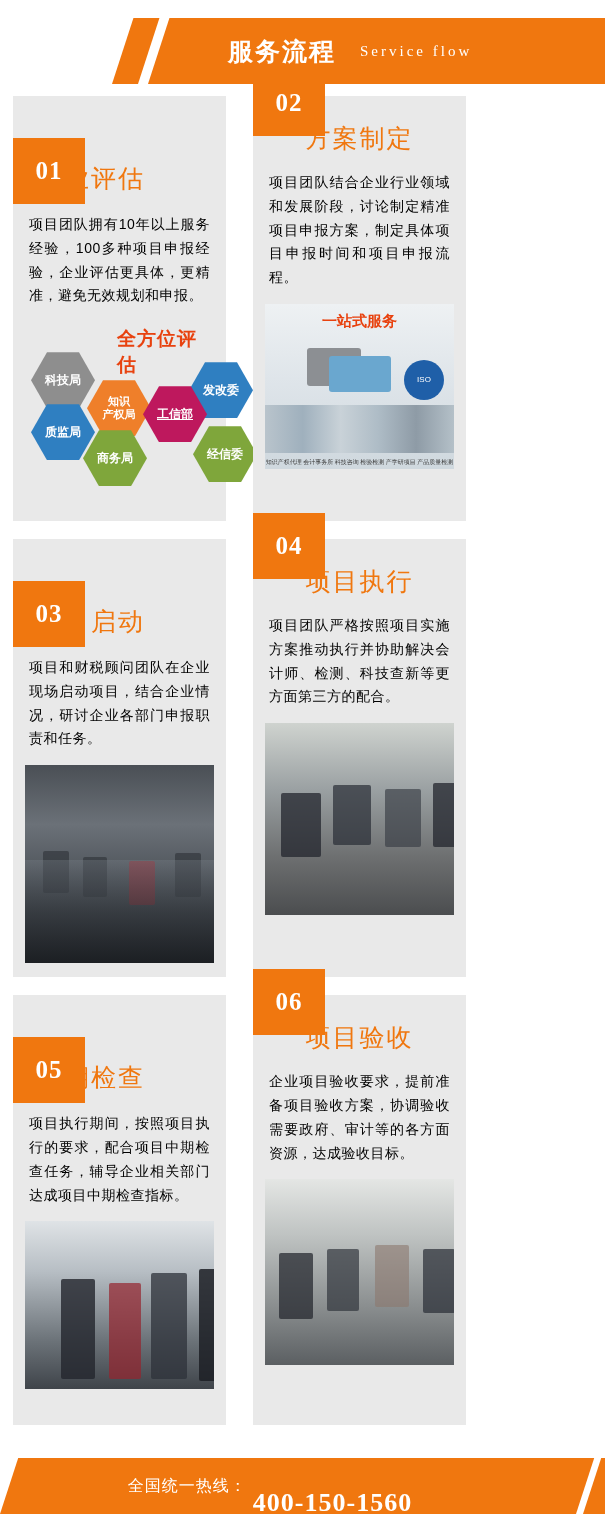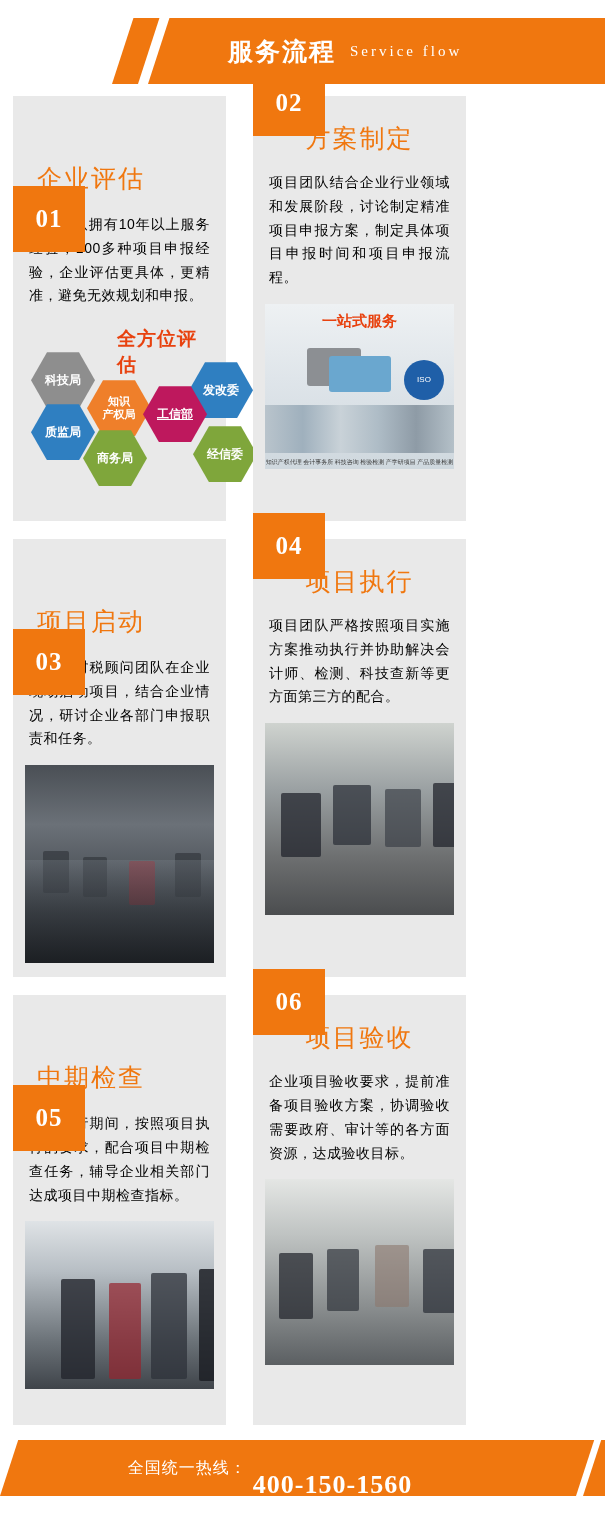--- a/index.html
+++ b/index.html
@@ -36,21 +36,21 @@
     background: #f0770f;
     transform: skewX(-18deg);
     transform-origin: left bottom;
   }
   .hdr-text {
     position: absolute;
     left: 228px; top: 0;
     height: 66px;
     display: flex;
     align-items: center;
-    gap: 14px;
+    gap: 24px;
     color: #ffffff;
   }
   .hdr-cn {
     font-size: 25px;
     font-weight: bold;
     letter-spacing: 2px;
   }
   .hdr-en {
     font-size: 15px;
     letter-spacing: 3px;
@@ -86,21 +86,21 @@
     background: #f0770f;
     color: #ffffff;
     font-size: 25px;
     font-weight: bold;
     display: flex;
     align-items: center;
     justify-content: center;
     font-family: "Liberation Serif", serif;
     letter-spacing: 1px;
   }
-  .badge.offset-low { top: 42px; margin-top: 48px; }
+  .badge.offset-low { top: 42px; }
 
   .card-title {
     color: #f0770f;
     font-size: 25px;
     font-weight: normal;
     letter-spacing: 2px;
     text-align: center;
   }
   .card-body {
     color: #000000;
@@ -217,21 +217,21 @@
   .ph-dots i {
     position: absolute;
     display: block;
     background: rgba(40,44,50,.55);
     border-radius: 2px;
   }
 
   
   .footer {
     position: absolute;
-    left: 0; bottom: 26px;
+    left: 0; bottom: 8px;
     width: 605px; height: 72px;
   }
   .ftr-bar {
     position: absolute;
     left: 0; top: 0; width: 576px; height: 56px;
     background: #f0770f;
     transform: skewX(-18deg);
     transform-origin: right bottom;
   }
   .ftr-accent {

